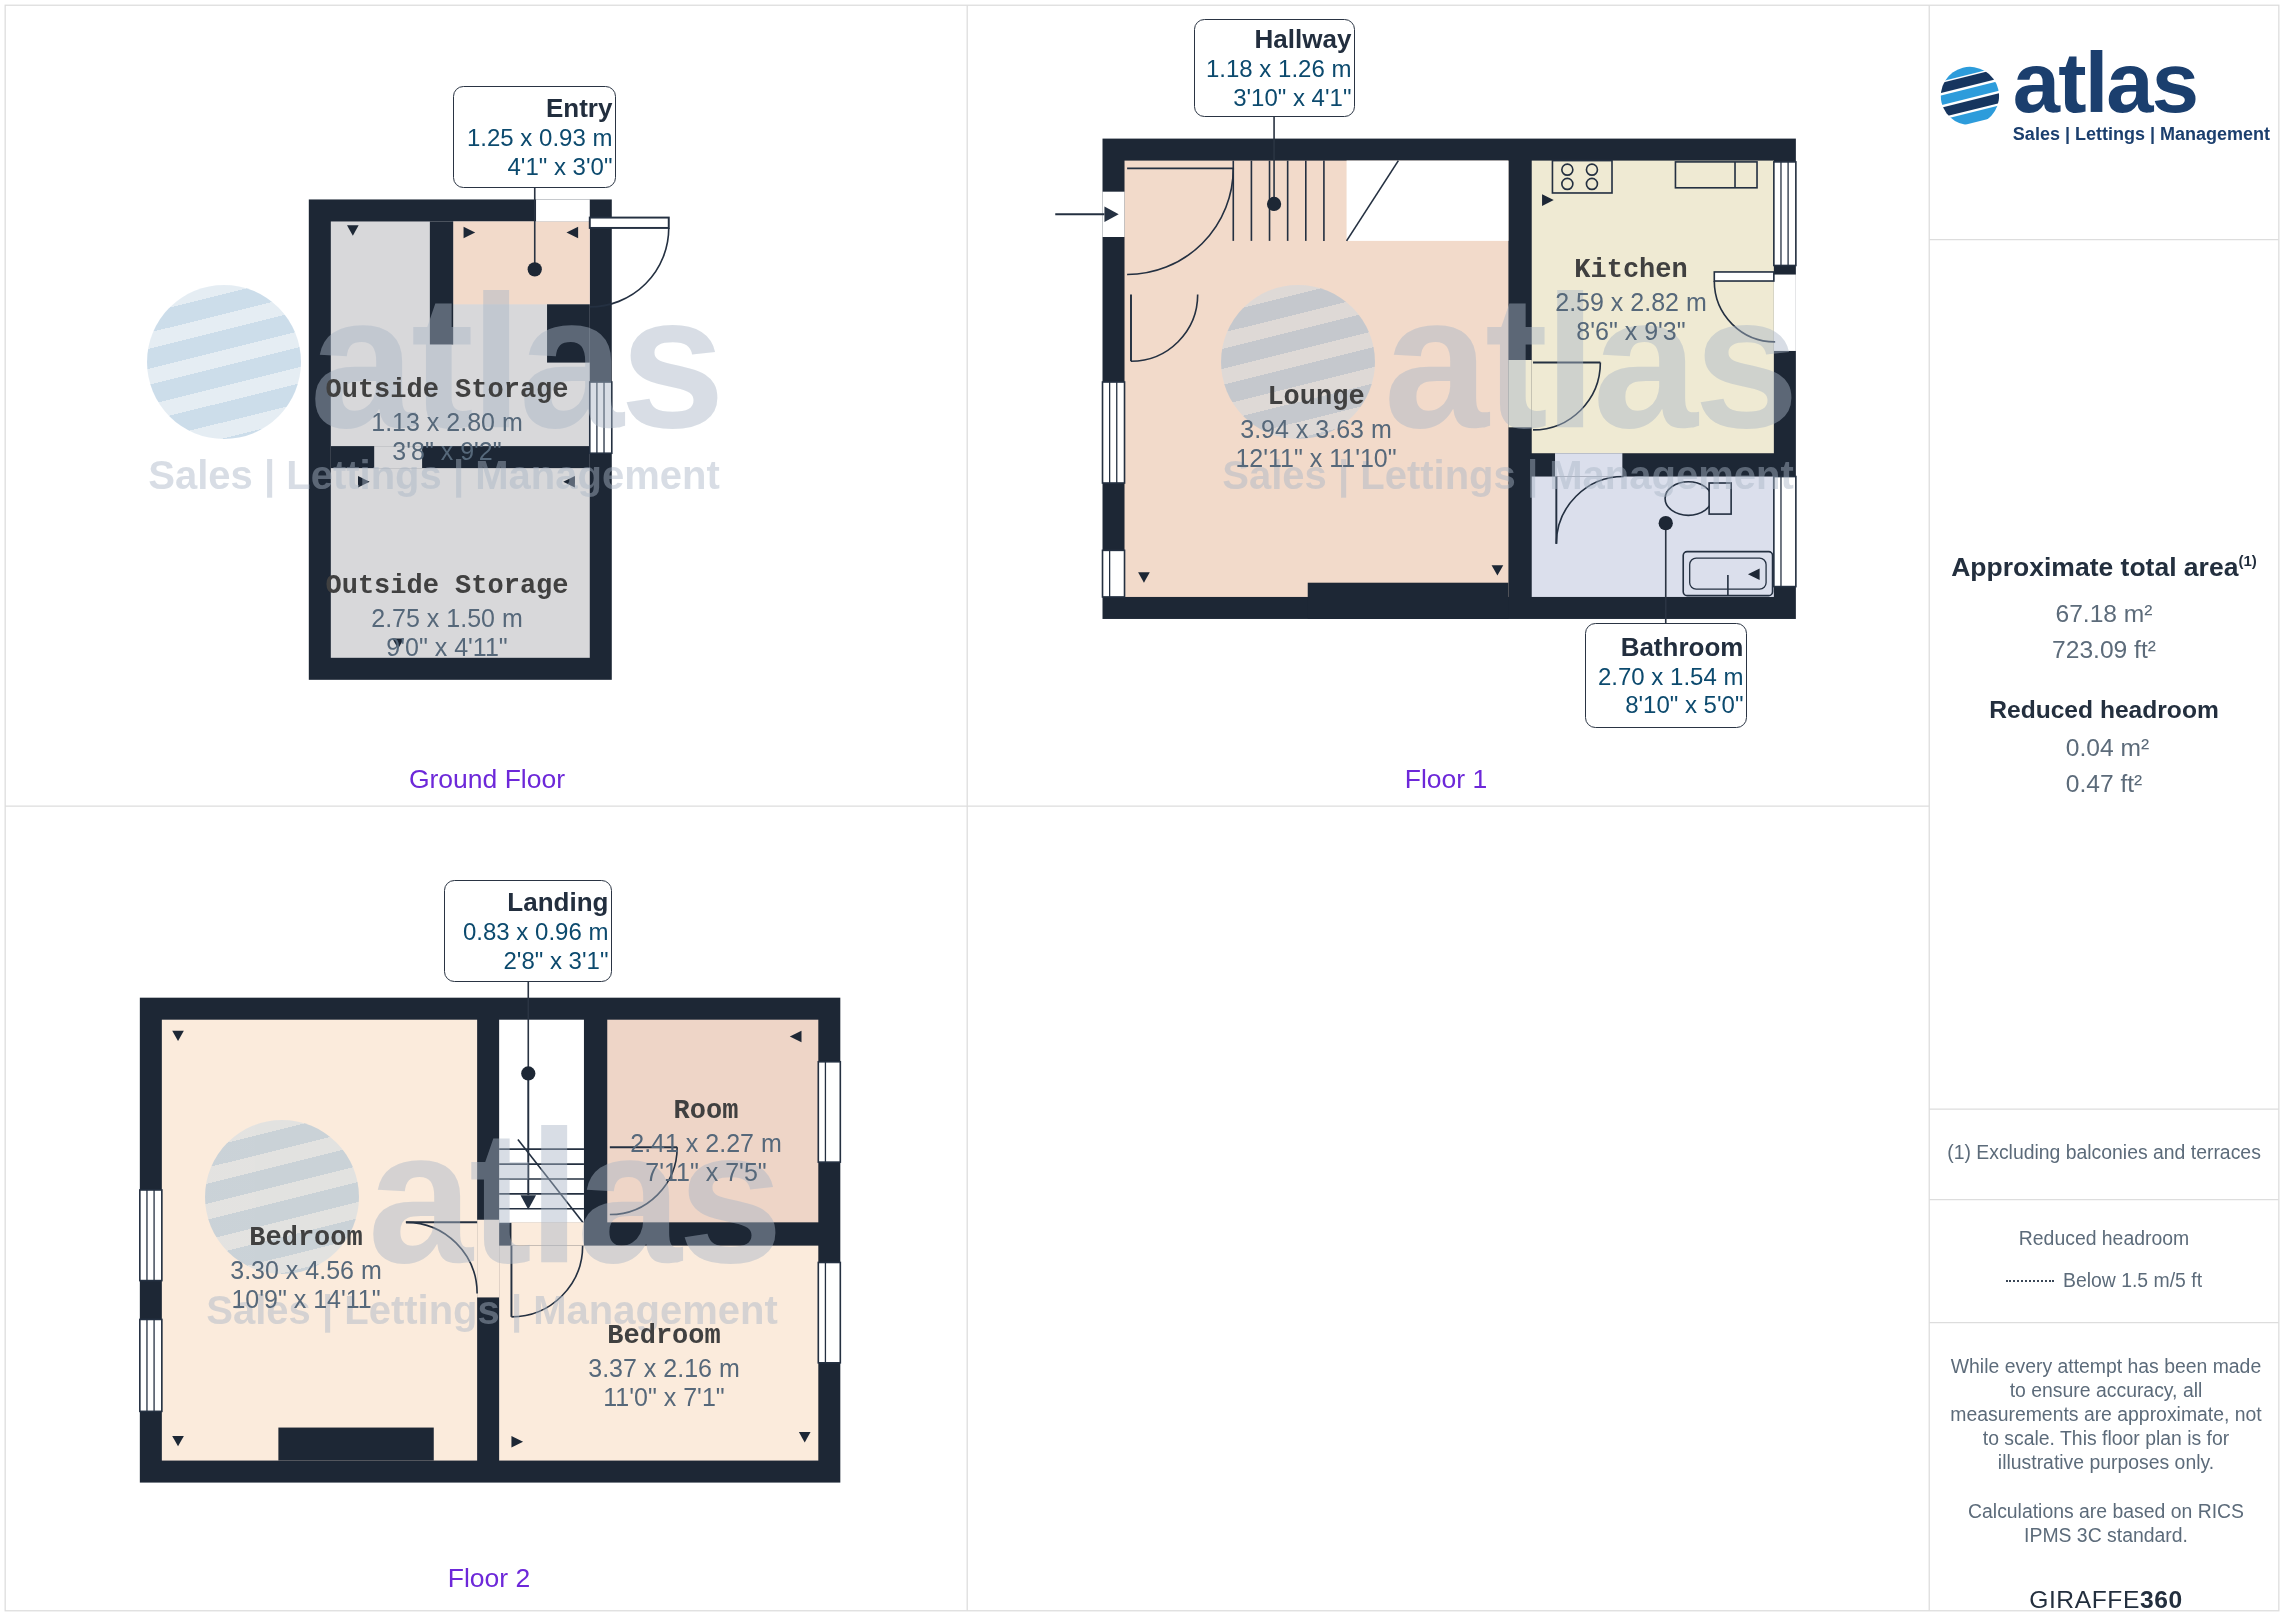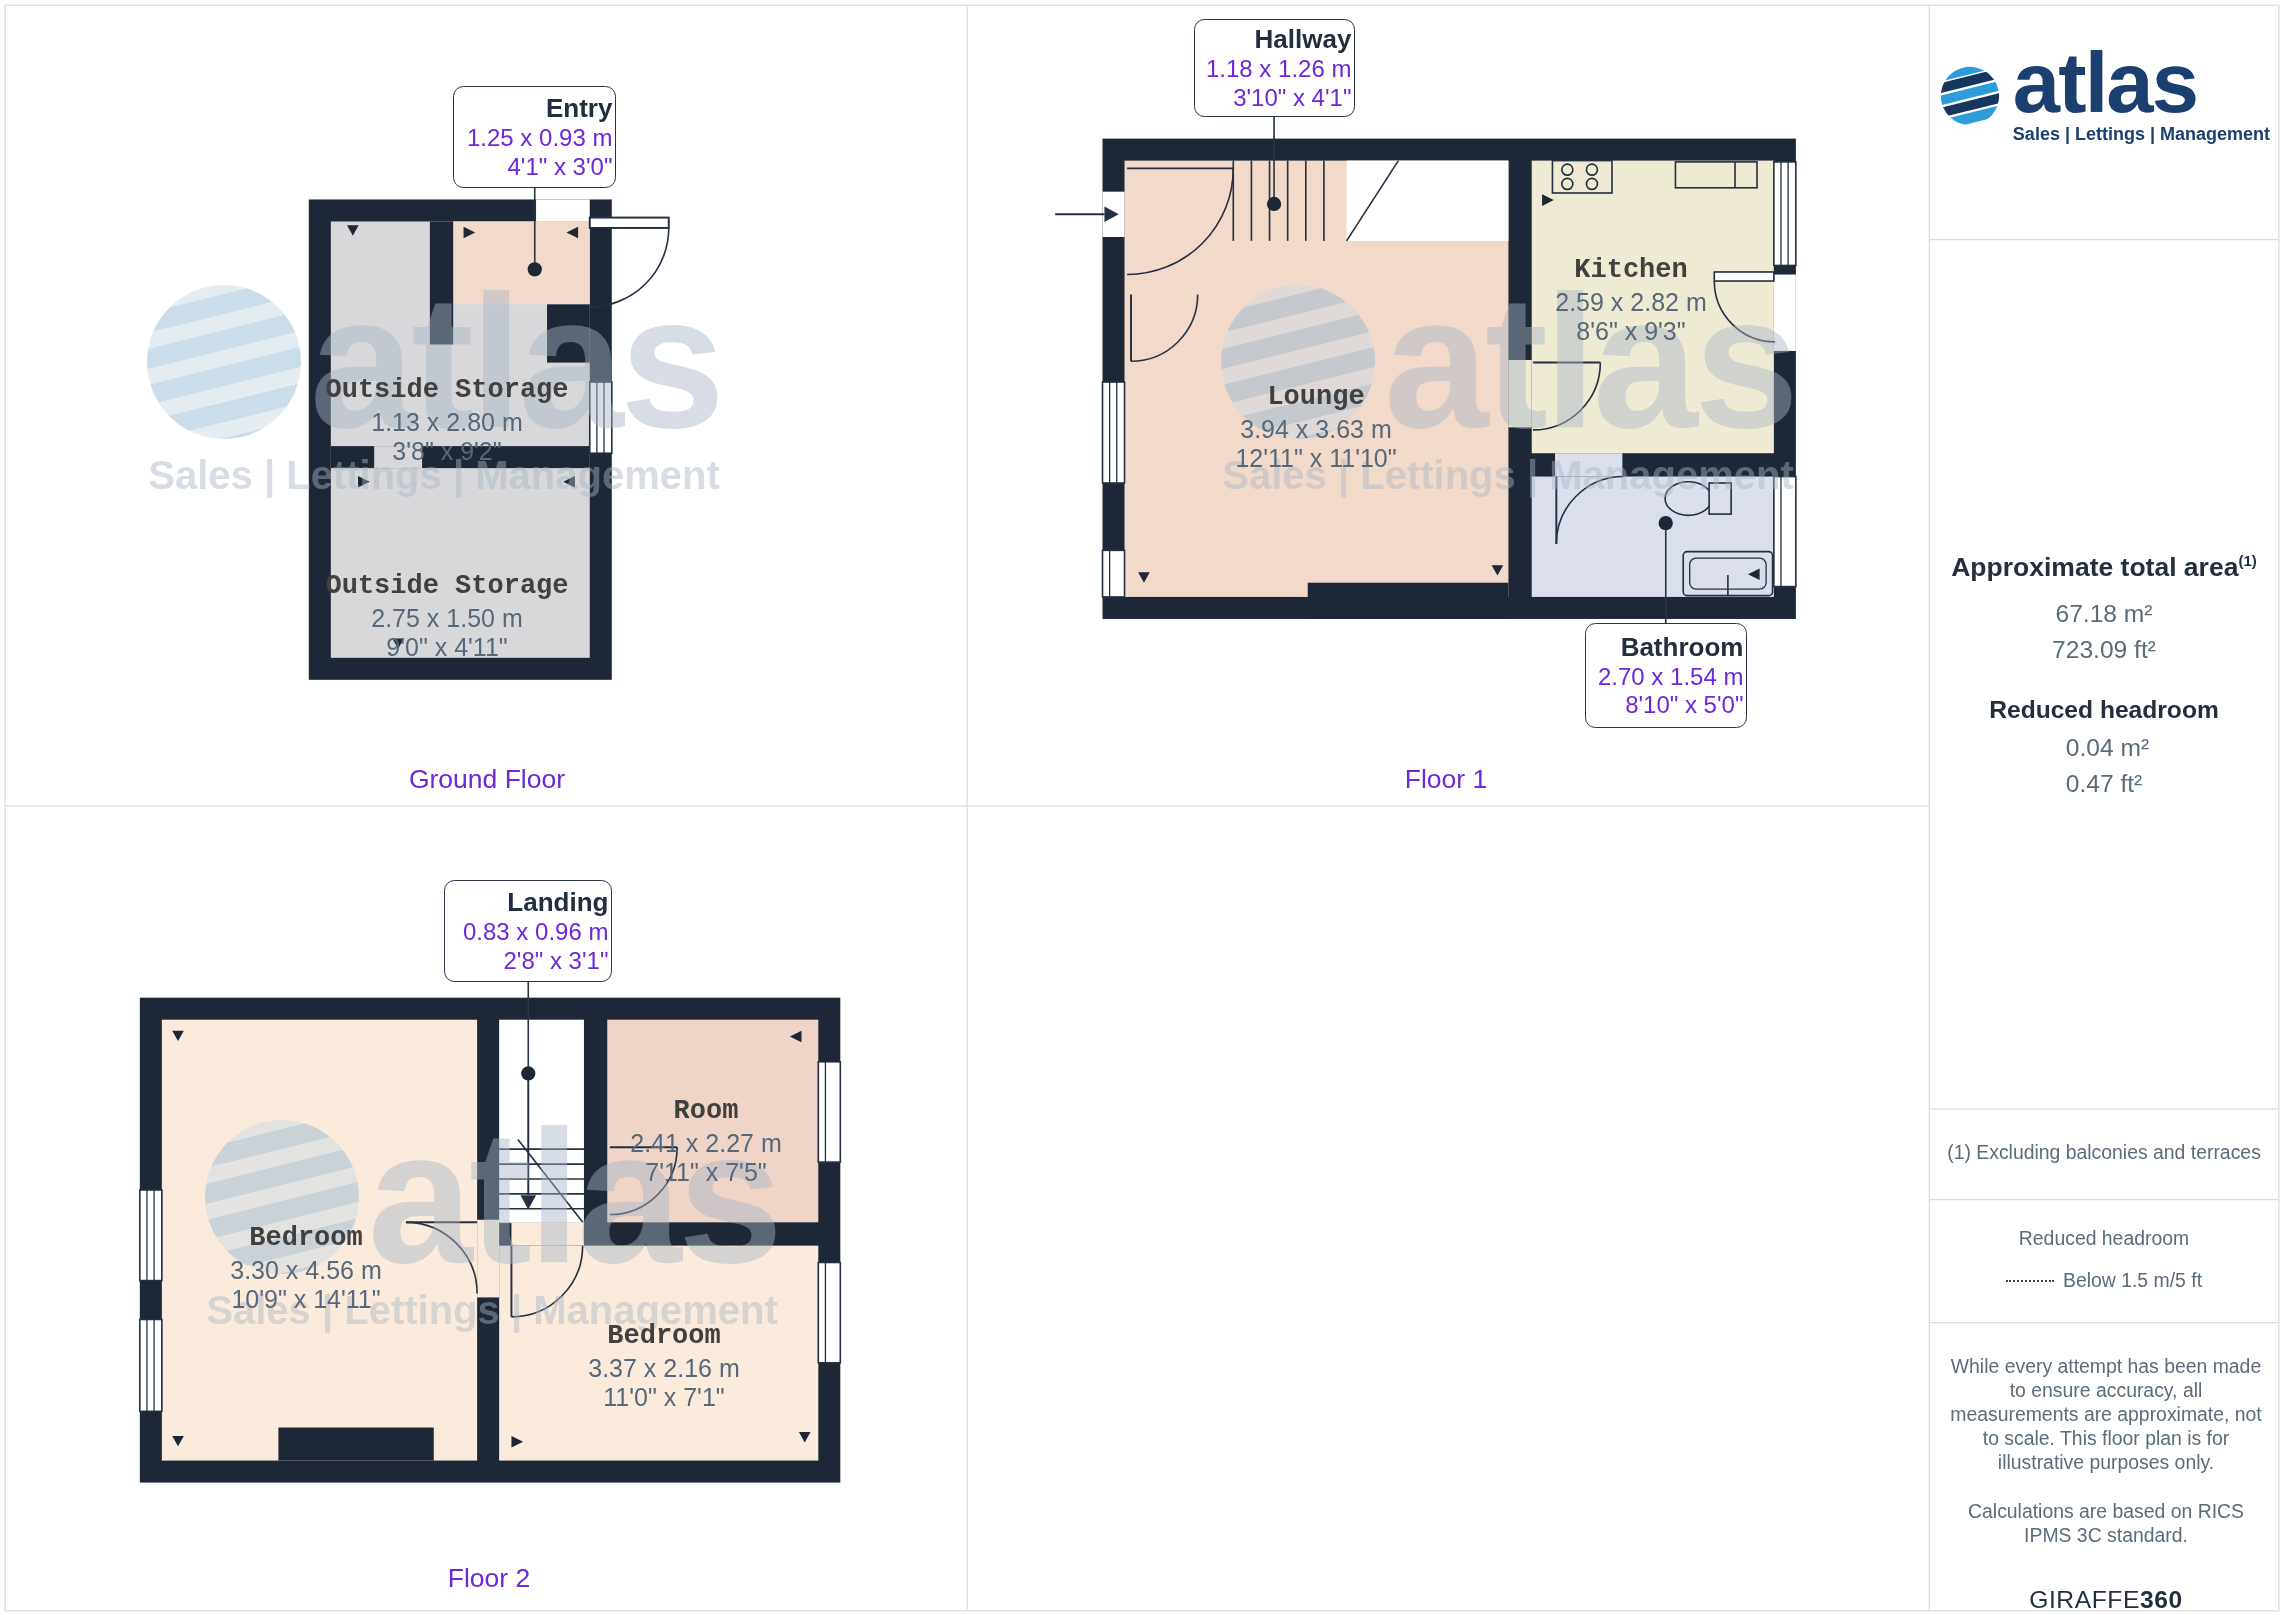--- a/index.html
+++ b/index.html
@@ -12,21 +12,21 @@
   .wm-row{display:flex;align-items:center;gap:9px;}
   .wm-globe{width:154px;height:154px;border-radius:50%;
             background:repeating-linear-gradient(-14deg,#8FB4D2 0 19.4px,#C6D8E6 19.4px 35px);}
   .wm-brand{font-size:189px;font-weight:bold;color:#A9B6C6;line-height:.8;letter-spacing:-3.9px;}
   .wm-tagline{font-size:40px;font-weight:600;color:#A9B6C6;margin-top:14.2px;white-space:nowrap;}
   
   .callout{position:absolute;z-index:3;background:#fff;border:1.9px solid #2A3443;
            border-radius:10.4px;text-align:right;display:flex;flex-direction:column;
            justify-content:center;box-sizing:border-box;padding:3.9px 2.6px;}
   .callout .t{font-size:26px;font-weight:bold;color:#222E3E;line-height:1.2;}
-  .callout .d{font-size:24px;color:#6d28d9;line-height:1.18;}
+  .callout .d{font-size:24px;color:#0c4a6e;line-height:1.18;}
   .room-label{position:absolute;z-index:3;transform:translate(-50%,-50%);
               text-align:center;white-space:nowrap;}
   .room-label .t{font-size:27px;font-weight:bold;color:#404040;line-height:1.25;font-family:Liberation Mono, monospace;}
   .room-label .d{font-size:25px;color:#56687A;line-height:1.18;}
   .floor-caption{position:absolute;z-index:3;transform:translate(-50%,-50%);
                  font-size:26.5px;font-weight:normal;color:#6d28d9;white-space:nowrap;}
   
   .sidebar-logo{position:absolute;left:1940px;top:47px;width:330px;z-index:3;
                 display:flex;align-items:center;justify-content:center;gap:13px;}
   .logo-text .brand{font-size:85px;font-weight:bold;color:#1B3F6E;line-height:.85;letter-spacing:-1.9px;}

